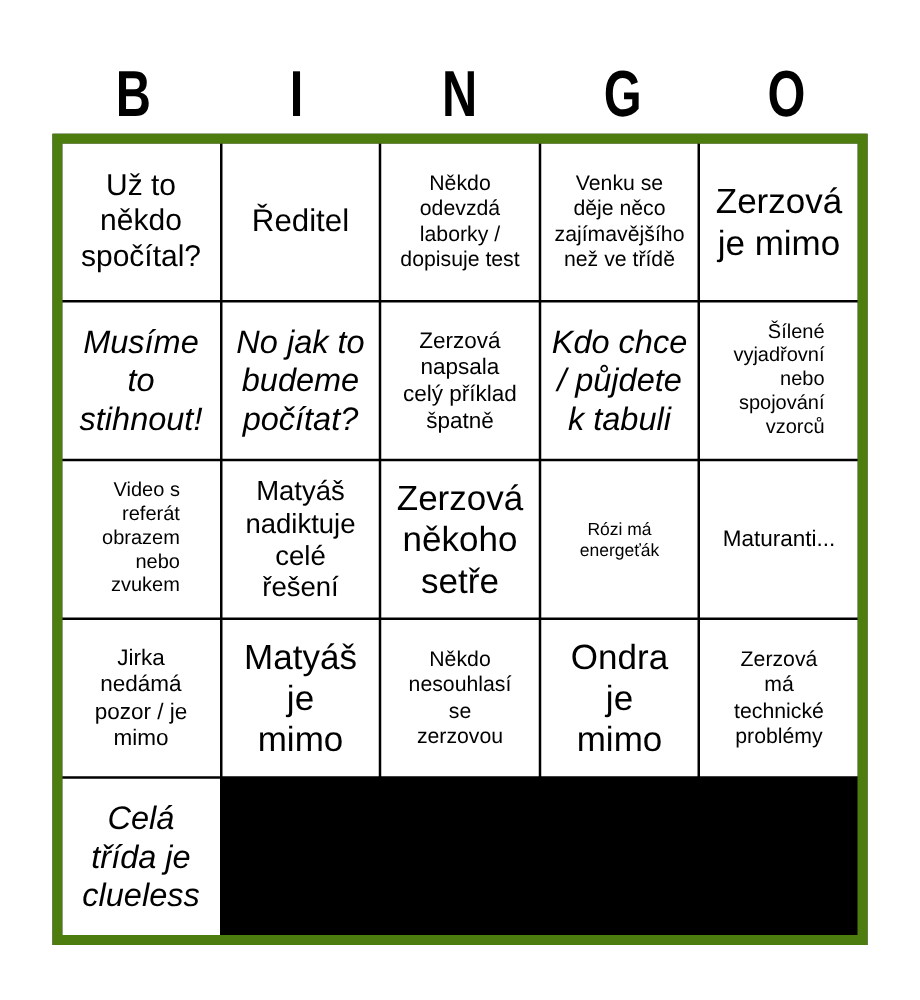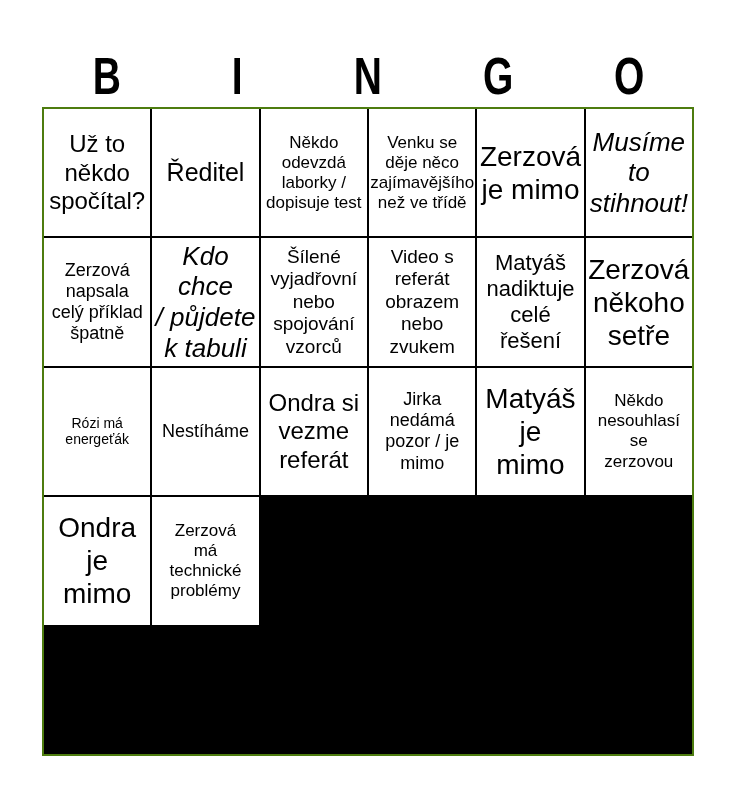--- a/index.html
+++ b/index.html
@@ -40,39 +40,39 @@
     transform-origin: center bottom;
   }
   .grid {
     position: absolute;
     left: 42px;
     top: 107px;
     width: 652px;
     height: 649px;
     box-sizing: border-box;
     display: grid;
-    grid-template-columns: repeat(6, 1fr);
+    grid-template-columns: repeat(5, 1fr);
     grid-template-rows: repeat(5, 1fr);
     gap: 2px;
     background: #000000;
-    border: 2px solid #4d7c0f;
+    border: 8px solid #4d7c0f;
   }
   .cell {
     background: #ffffff;
     display: flex;
     align-items: center;
     justify-content: center;
     text-align: center;
     white-space: pre-line;
     line-height: 1.18;
     padding: 2px 3px;
     overflow: hidden;
     cursor: pointer;
   }
-  .fs16 { font-size: 19px; }
+  .fs16 { font-size: 16px; text-align: right; }
   .fs17 { font-size: 17px; }
   .fs18 { font-size: 18px; }
   .fs21 { font-size: 14px; }
   .fs22 { font-size: 22px; }
   .fs24 { font-size: 24px; }
   .fs26 { font-size: 26px; font-style: italic; }
   .fs28 { font-size: 28px; }
   .fs29 { font-size: 25px; }
 </style>
 </head>
@@ -111,20 +111,23 @@
     <div class="cell fs17">Venku se
 děje něco
 zajímavějšího
 než ve třídě</div>
     <div class="cell fs28">Zerzová
 je mimo</div>
 
     <div class="cell fs26">Musíme
 to
 stihnout!</div>
+    <div class="cell fs26">No jak to
+budeme
+počítat?</div>
     <div class="cell fs18">Zerzová
 napsala
 celý příklad
 špatně</div>
     <div class="cell fs26">Kdo chce
 / půjdete
 k tabuli</div>
     <div class="cell fs16">Šílené
 vyjadřovní
 nebo
@@ -139,38 +142,38 @@
     <div class="cell fs22">Matyáš
 nadiktuje
 celé
 řešení</div>
     <div class="cell fs28">Zerzová
 někoho
 setře</div>
     <div class="cell fs21">Rózi má
 energeťák</div>
 
-    <div class="cell fs18">Nestíháme</div>
-    <div class="cell fs24">Ondra si
-vezme
-referát</div>
+    <div class="cell fs18">Maturanti...</div>
     <div class="cell fs18">Jirka
 nedámá
 pozor / je
 mimo</div>
 
     <div class="cell fs28">Matyáš
 je
 mimo</div>
     <div class="cell fs17">Někdo
 nesouhlasí
 se
 zerzovou</div>
     <div class="cell fs28">Ondra
 je
 mimo</div>
     <div class="cell fs17">Zerzová
 má
 technické
 problémy</div>
+    <div class="cell fs26">Celá
+třída je
+clueless</div>
   </div>
 
 </div>
 
 </body></html>

